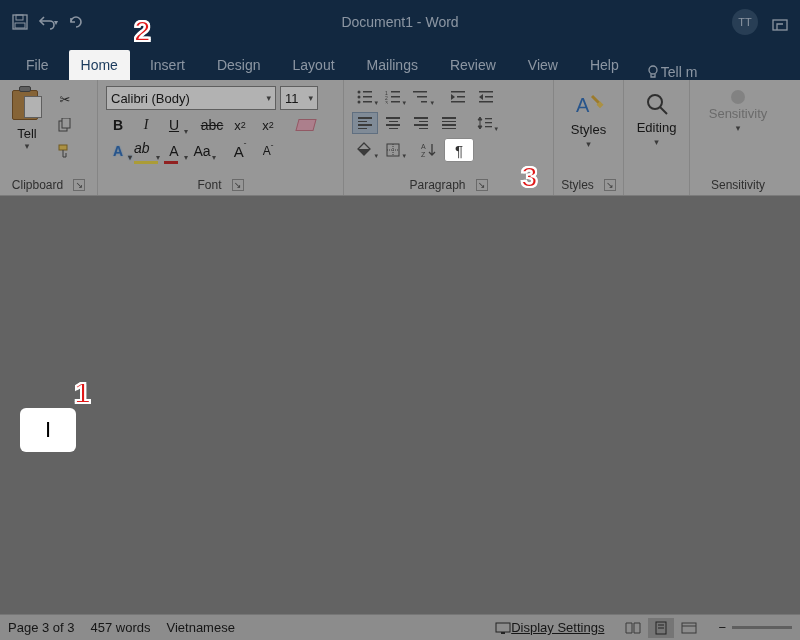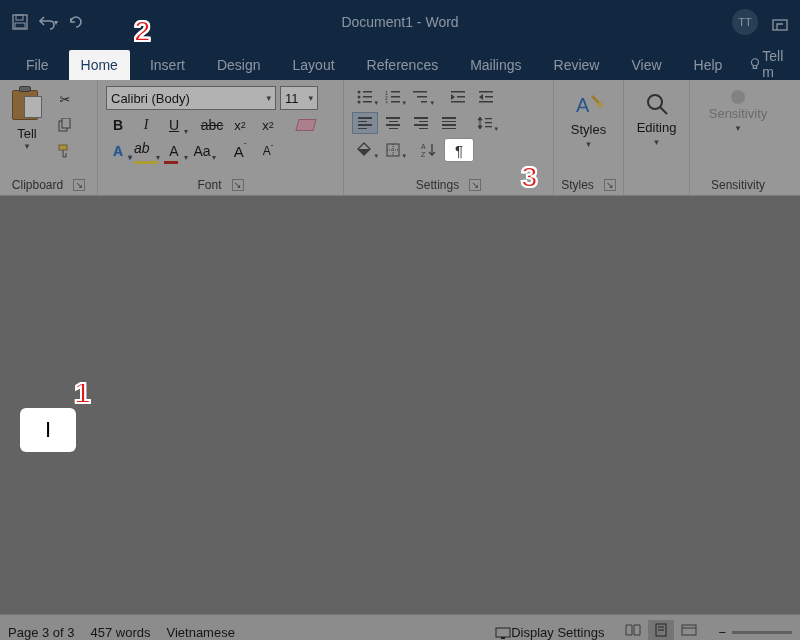--- a/index.html
+++ b/index.html
@@ -74,21 +74,21 @@
   .vblock .lbl{font-size:13px;color:#222;}
   .vblock .caret{font-size:9px;color:#555;}
   .disabled { color:#999 !important;}
   .disabled .lbl{color:#999;}
 
   
   .doc-area { position:absolute; top:196px; left:0; right:0; bottom:26px; background:#8e8e8e;}
   .cursor-box { position:absolute; left:20px; top:212px; width:56px; height:44px; background:#fff; border-radius:6px; display:flex; align-items:center; justify-content:center; font-size:22px; font-family:serif; color:#000;}
 
   
-  .statusbar { position:absolute; bottom:0; left:0; right:0; height:26px; background:#c9c9c9; border-top:1px solid #aaa; display:flex; align-items:flex-end; font-size:13px; color:#222; padding:0 8px; gap:16px;}
+  .statusbar { position:absolute; bottom:0; left:0; right:0; height:26px; background:#c9c9c9; border-top:1px solid #aaa; display:flex; align-items:center; font-size:13px; color:#222; padding:0 8px; gap:16px;}
   .statusbar .sp { flex:1; }
   .view-btns { display:flex; gap:2px;}
   .vbtn { width:26px;height:20px;display:flex;align-items:center;justify-content:center;color:#444;cursor:pointer;}
   .vbtn.sel { background:#a8a8a8;}
   .zoom { display:flex;align-items:center;gap:6px;}
   .zoom .track{width:60px;height:3px;background:#888;position:relative;}
 
   
   .dim-overlay { position:absolute; inset:0; background:rgba(0,0,0,0.30); pointer-events:none; }
 
@@ -137,21 +137,20 @@
         </div>
     </div>
   </div>
 
   <div class="tabs">
     <div class="tab">File</div>
     <div class="tab active" style="position:relative;z-index:45;">Home</div>
     <div class="tab">Insert</div>
     <div class="tab">Design</div>
     <div class="tab">Layout</div>
-    <div class="tab">References</div>
     <div class="tab">Mailings</div>
     <div class="tab">Review</div>
     <div class="tab">View</div>
     <div class="tab">Help</div>
     <div class="tell-me">
       <svg width="16" height="16" viewBox="0 0 16 16">
           <circle cx="8" cy="6" r="4" fill="none" stroke="#c8d6e8" stroke-width="1.3"></circle>
           <path d="M6 10 L6 13 L10 13 L10 10" fill="none" stroke="#c8d6e8" stroke-width="1.3"></path>
         </svg>
       <span>Tell m</span>
@@ -353,21 +352,21 @@
               <svg width="16" height="16" viewBox="0 0 16 16">
                 <text x="0" y="7" font-size="7" fill="#555">A</text>
                 <text x="0" y="15" font-size="7" fill="#555">Z</text>
                 <path d="M11 2 L11 13 M8 10 L11 13 L14 10" fill="none" stroke="#555" stroke-width="1.3"></path>
               </svg>
             </div>
           <div class="pilcrow-btn" style="position:relative;z-index:45;">¶</div>
         </div>
       </div>
       <div class="group-label">
-          <span>Settings</span>
+          <span>Paragraph</span>
           <span class="launcher">↘</span>
         </div>
     </div>
 
     <div class="group" style="width:70px;">
       <div class="vblock">
         <svg width="30" height="30" viewBox="0 0 30 30">
             <text x="2" y="22" font-size="20" font-family="serif" fill="#3a7ac8">A</text>
             <path d="M18 6 L26 14" stroke="#e0b040" stroke-width="3"></path>
             <rect x="24" y="12" width="5" height="5" fill="#f5d060" transform="rotate(45 26 14)"></rect>
@@ -409,21 +408,21 @@
     <div class="cursor-box punch" style="z-index:45;">
         <span>I</span>
       </div>
   </div>
 
   <div class="statusbar">
     <span>Page 3 of 3</span>
     <span>457 words</span>
     <span>Vietnamese</span>
     <span class="sp"></span>
-    <span style="display:flex;align-items:center;gap:0;">
+    <span style="display:flex;align-items:center;gap:0;text-decoration:underline;">
         <svg width="16" height="12" viewBox="0 0 16 12">
           <rect x="1" y="1" width="14" height="9" fill="none" stroke="#333"></rect>
           <rect x="6" y="10" width="4" height="2" fill="#333"></rect>
         </svg>
         <span>Display Settings</span>
       </span>
     <div class="view-btns">
       <div class="vbtn">
           <svg width="16" height="12" viewBox="0 0 16 12">
             <path d="M1 1 H7 V11 H1 Z M9 1 H15 V11 H9 Z" fill="none" stroke="#555"></path>

